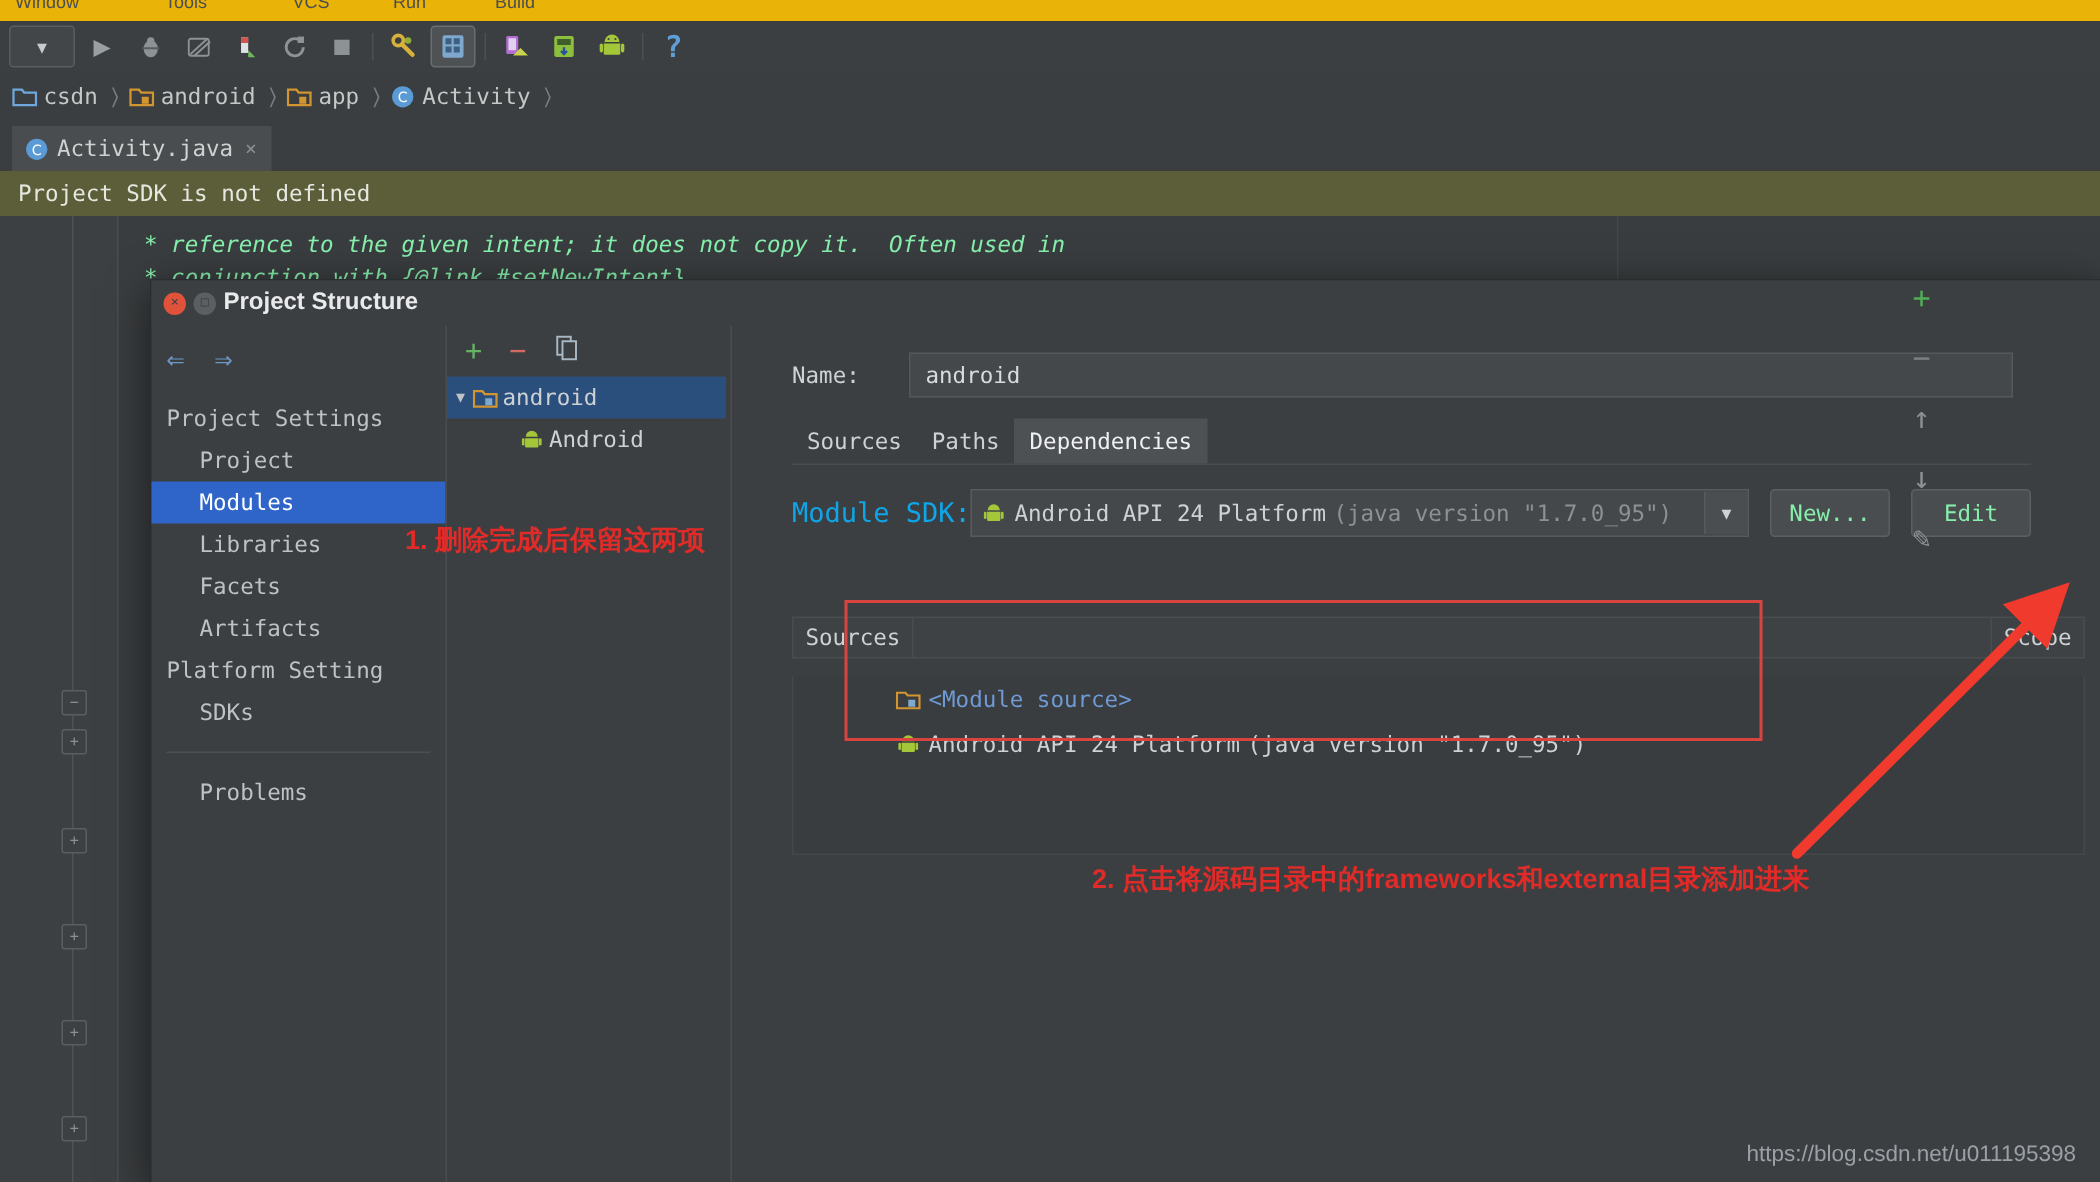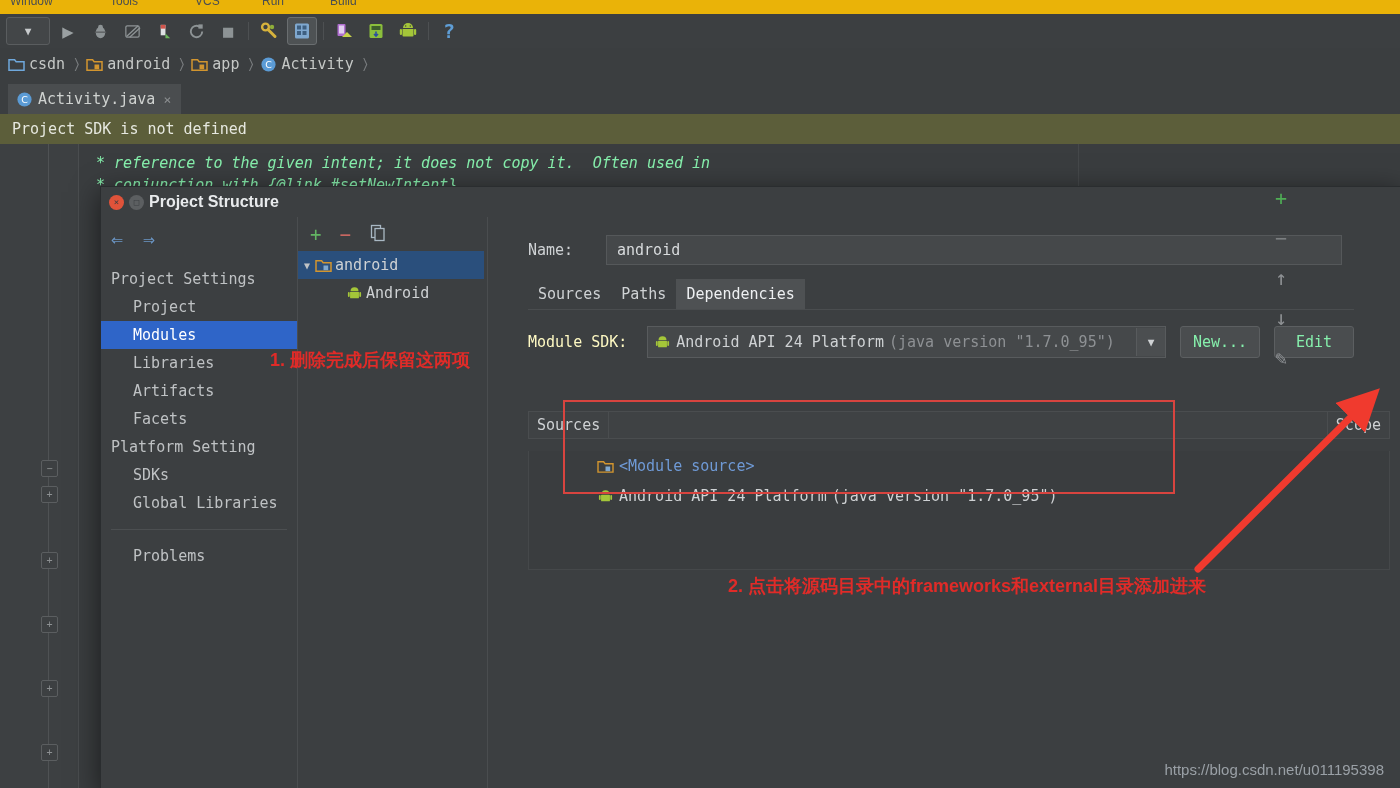--- a/index.html
+++ b/index.html
@@ -199,21 +199,21 @@
 
   .tabrow { display: flex; margin: 14px 0 0 10px; border-bottom: 1px solid #4a4d4f; }
   .dtab {
     padding: 5px 9px; font-size: 15px; color: #cfd2d4;
     font-family: "DejaVu Sans Mono", monospace;
     border: 1px solid transparent;
   }
   .dtab.active { background: #4e5153; color: #eef0f2; }
 
   .sdkrow { display: flex; align-items: center; margin: 16px 0 0 10px; }
-  .sdklabel { font-size: 15px; color: #fef9c3; width: 132px; font-family: "DejaVu Sans Mono", monospace; }
+  .sdklabel { font-size: 18px; color: #0ea5e9; width: 132px; font-family: "DejaVu Sans Mono", monospace; }
   .combo {
     width: 572px; height: 30px;
     background: #45484a; border: 1px solid #585b5d;
     display: flex; align-items: center;
     font-size: 15px; color: #cfd2d4;
     font-family: "DejaVu Sans Mono", monospace;
   }
   .combo .ctxt { margin-left: 5px; white-space: nowrap; }
   .combo .cver { color: #8e9194; }
   .combo .carrow {
@@ -452,25 +452,24 @@
       <div class="navbtns">
         <span class="navarrow">⇐</span>
         <span class="navarrow">⇒</span>
       </div>
 
       <div class="sidenav">
         <div class="nav-group">Project Settings</div>
         <div class="nav-item">Project</div>
         <div class="nav-item sel">Modules</div>
         <div class="nav-item">Libraries</div>
+        <div class="nav-item">Facets</div>
         <div class="nav-item">Artifacts</div>
-        <div class="nav-item">Facets</div>
         <div class="nav-group">Platform Setting</div>
         <div class="nav-item">SDKs</div>
-        <div class="nav-item">Global Libraries</div>
         <div class="nav-div"></div>
         <div class="nav-item">Problems</div>
       </div>
 
       <div class="vsplit" style="left:196px"></div>
 
       <div class="treepanel">
         <div class="treetools">
           <span class="tt-ico" style="color:#63b563">+</span>
           <span class="tt-ico" style="color:#d06a63">−</span>

